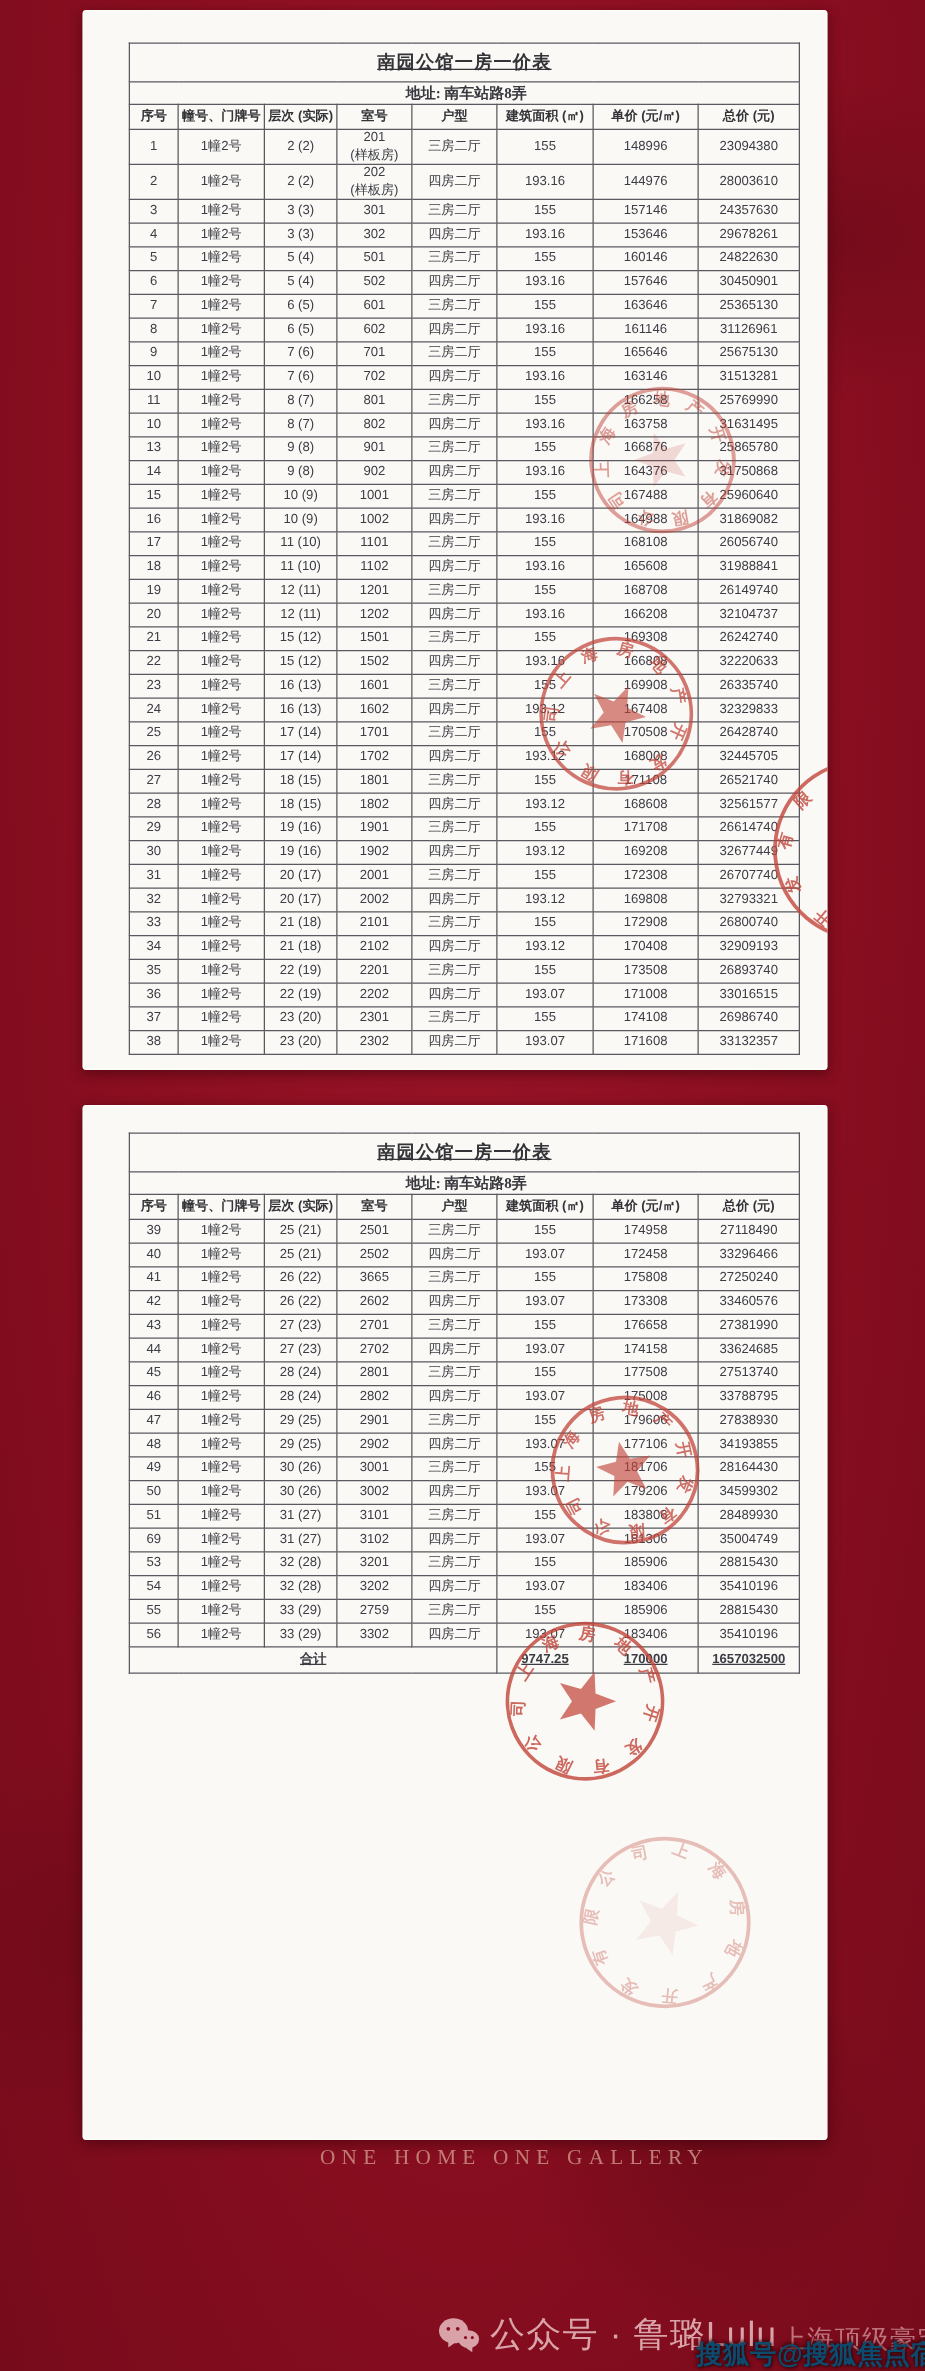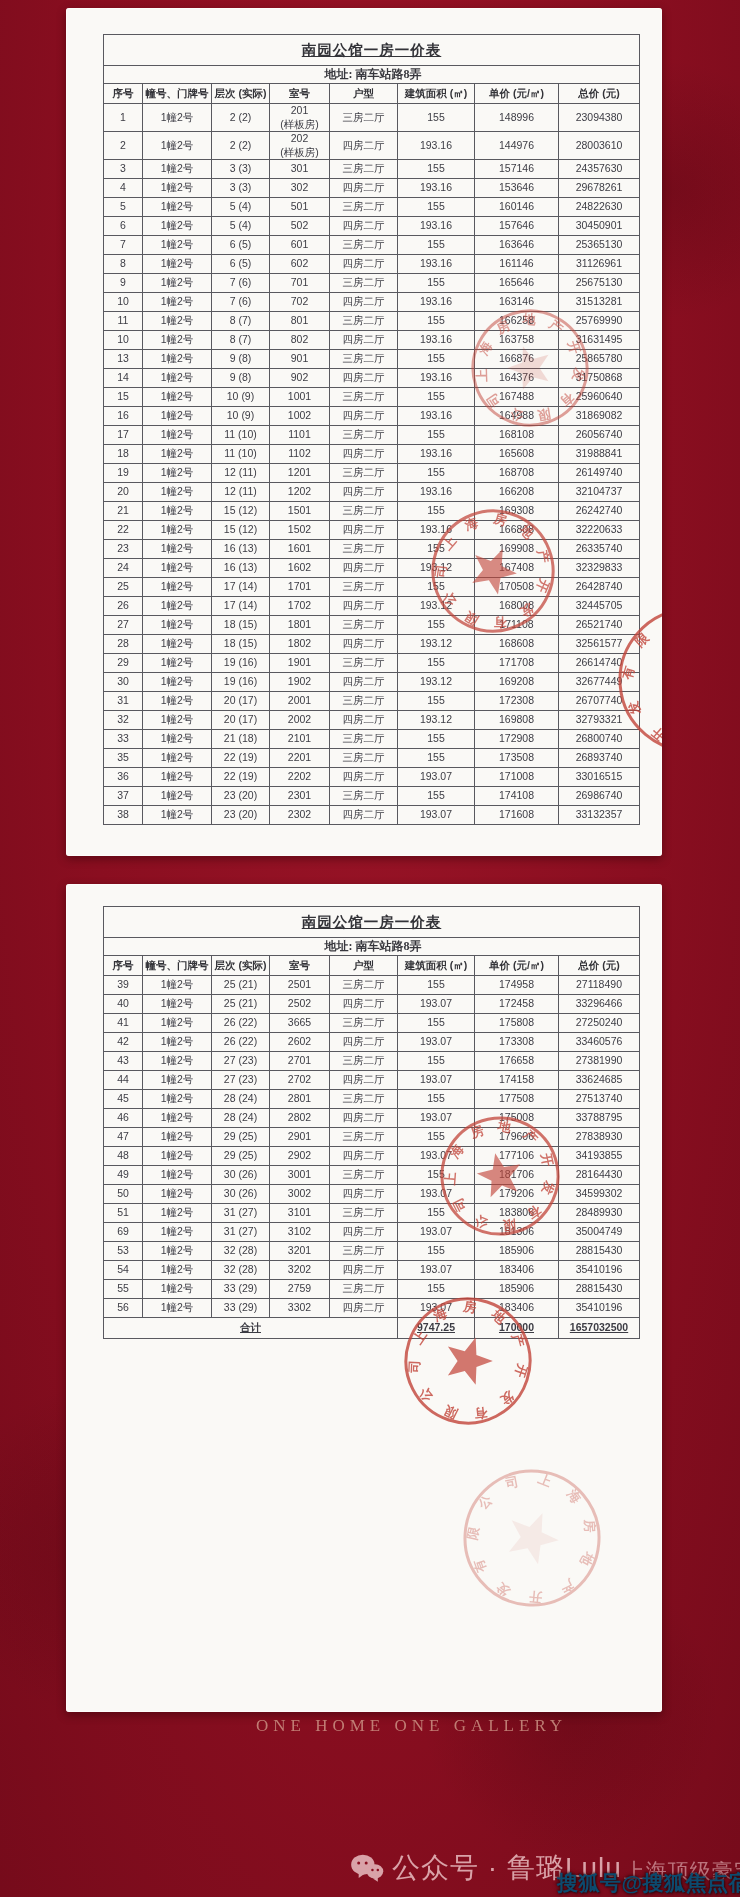--- a/index.html
+++ b/index.html
@@ -417,20 +417,30 @@
           <td>33</td>
           <td>1幢2号</td>
           <td>21 (18)</td>
           <td>2101</td>
           <td>三房二厅</td>
           <td>155</td>
           <td>172908</td>
           <td>26800740</td>
         </tr>
         <tr class="data-row">
+          <td>34</td>
+          <td>1幢2号</td>
+          <td>21 (18)</td>
+          <td>2102</td>
+          <td>四房二厅</td>
+          <td>193.12</td>
+          <td>170408</td>
+          <td>32909193</td>
+        </tr>
+        <tr class="data-row">
           <td>35</td>
           <td>1幢2号</td>
           <td>22 (19)</td>
           <td>2201</td>
           <td>三房二厅</td>
           <td>155</td>
           <td>173508</td>
           <td>26893740</td>
         </tr>
         <tr class="data-row">

